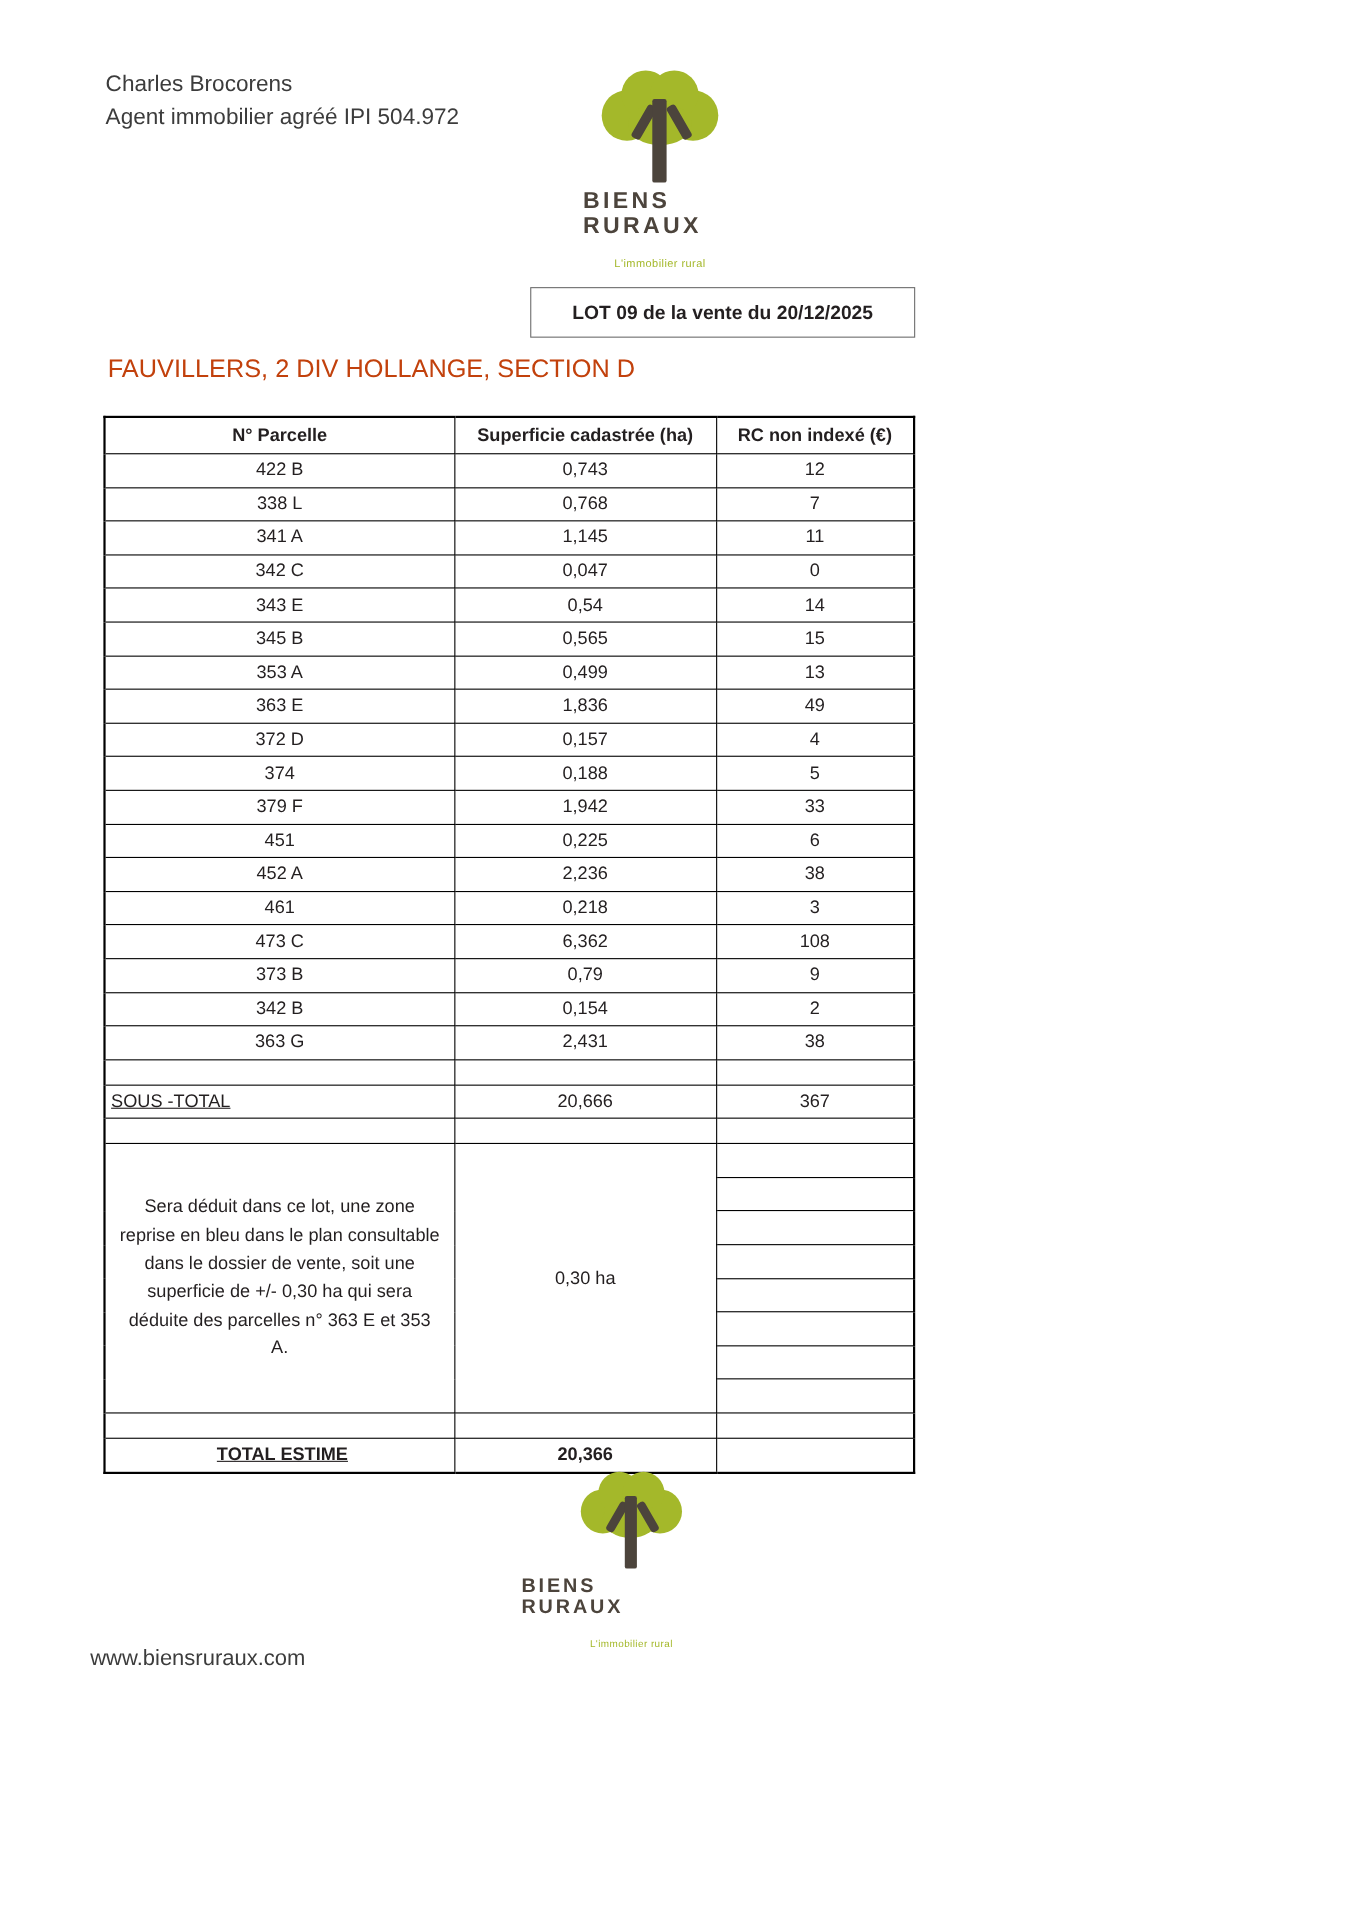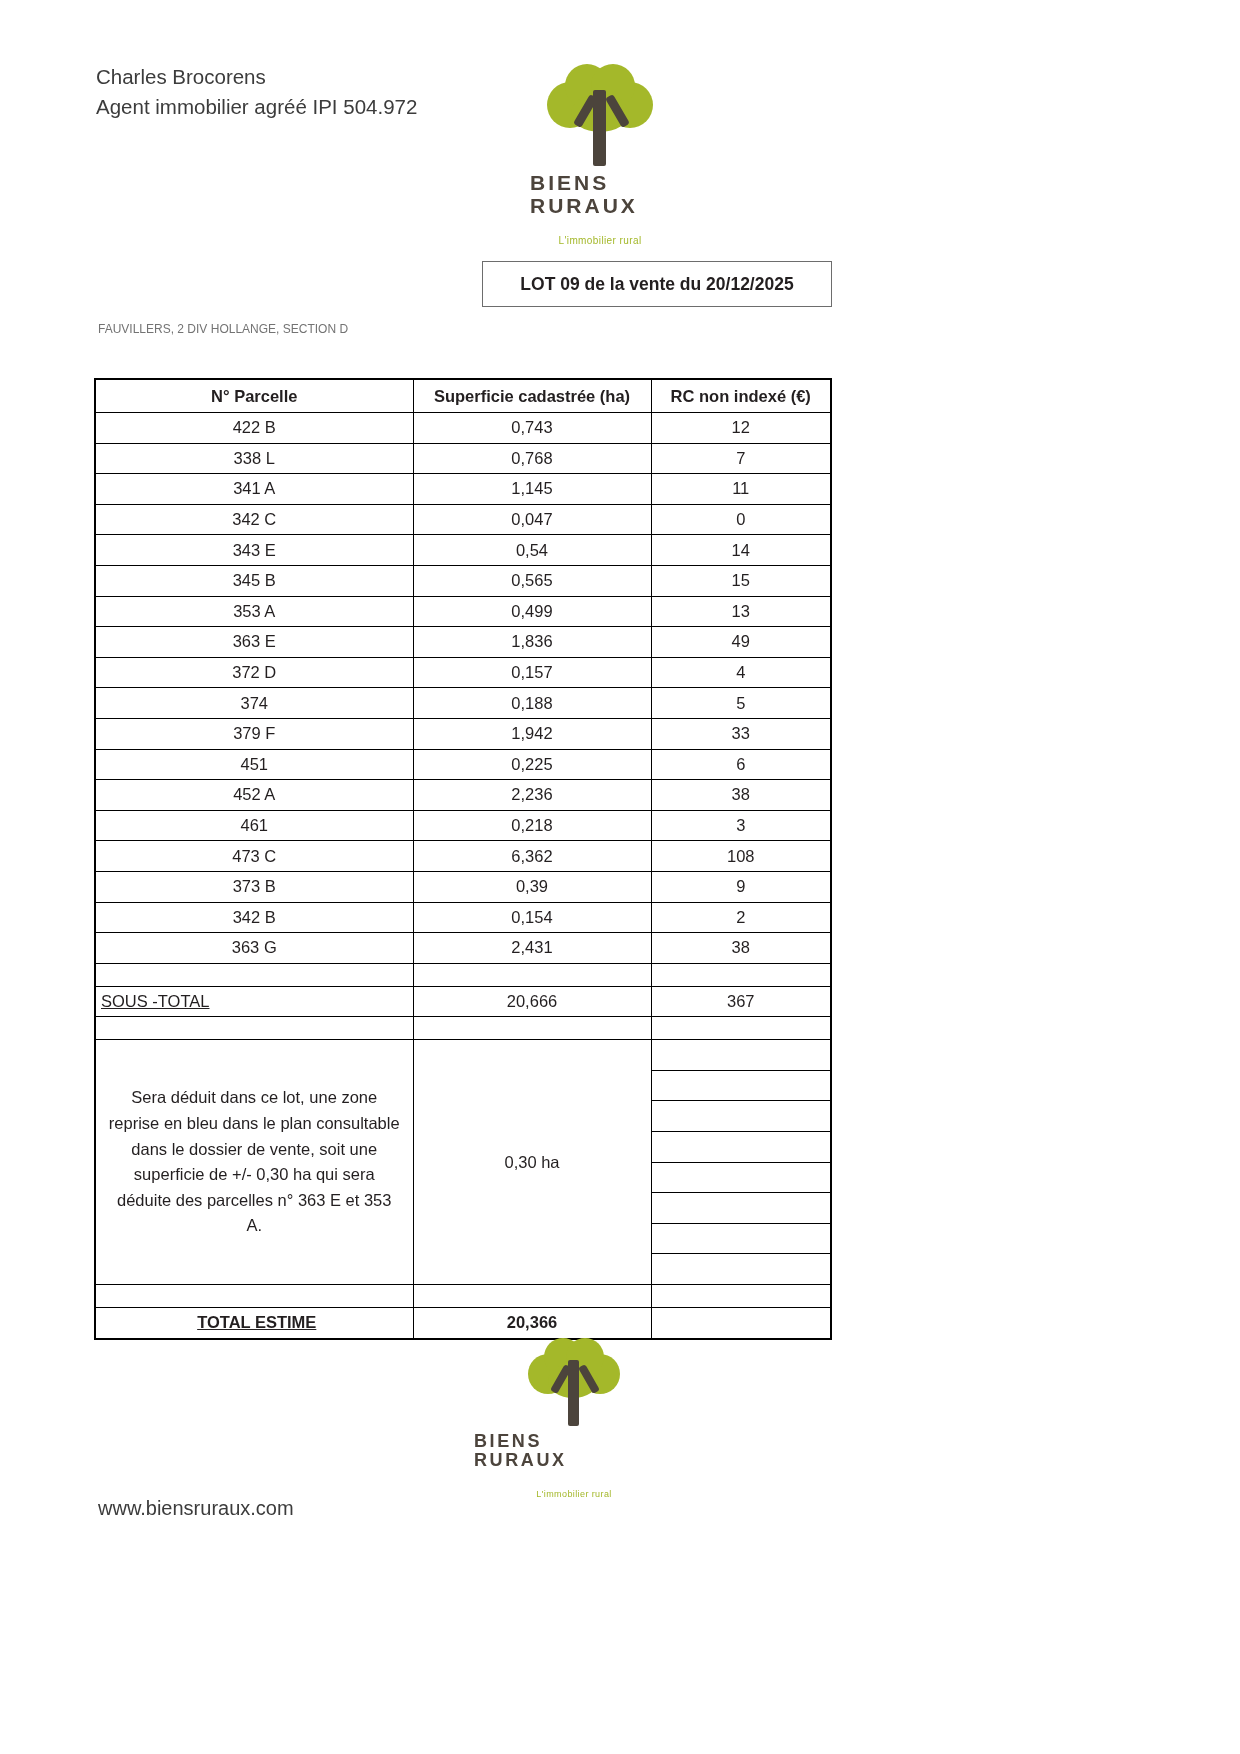--- a/index.html
+++ b/index.html
@@ -114,22 +114,22 @@
     font-size: 17.5px;
     font-weight: bold;
     color: #231f20;
   }
 
   
   .location {
     position: absolute;
     left: 98px;
     top: 322px;
-    font-size: 12px;
-    color: #737373;
+    font-size: 23px;
+    color: #c2410c;
   }
 
   
   .table-wrap {
     position: absolute;
     left: 94px;
     top: 378px;
     width: 736px;
   }
   table {
@@ -202,21 +202,21 @@
   .footer-logo .leaf-b { left: 22px; top: 26px; width: 50px; height: 34px; }
   .footer-logo .trunk  { left: 42px; top: 22px; width: 11px; height: 66px; }
   .footer-logo .branch { width: 8px; height: 30px; }
   .footer-logo .branch-l { left: 31px; top: 26px; }
   .footer-logo .branch-r { left: 59px; top: 26px; }
   .footer-logo .logo-text1 { font-size: 18px; letter-spacing: 2.6px; }
   .footer-logo .logo-text2 { font-size: 9px; }
 
   .site-url {
     position: absolute;
-    left: 98px;
+    left: 82px;
     top: 1497px;
     font-size: 20px;
     color: #3c3c3c;
   }
 </style>
 </head>
 <body>
 
 <div class="page">
 
@@ -334,21 +334,21 @@
             <td>0,218</td>
             <td class="side-r">3</td>
           </tr>
           <tr>
             <td class="side-l">473 C</td>
             <td>6,362</td>
             <td class="side-r">108</td>
           </tr>
           <tr>
             <td class="side-l">373 B</td>
-            <td>0,39</td>
+            <td>0,79</td>
             <td class="side-r">9</td>
           </tr>
           <tr>
             <td class="side-l">342 B</td>
             <td>0,154</td>
             <td class="side-r">2</td>
           </tr>
           <tr>
             <td class="side-l">363 G</td>
             <td>2,431</td>

